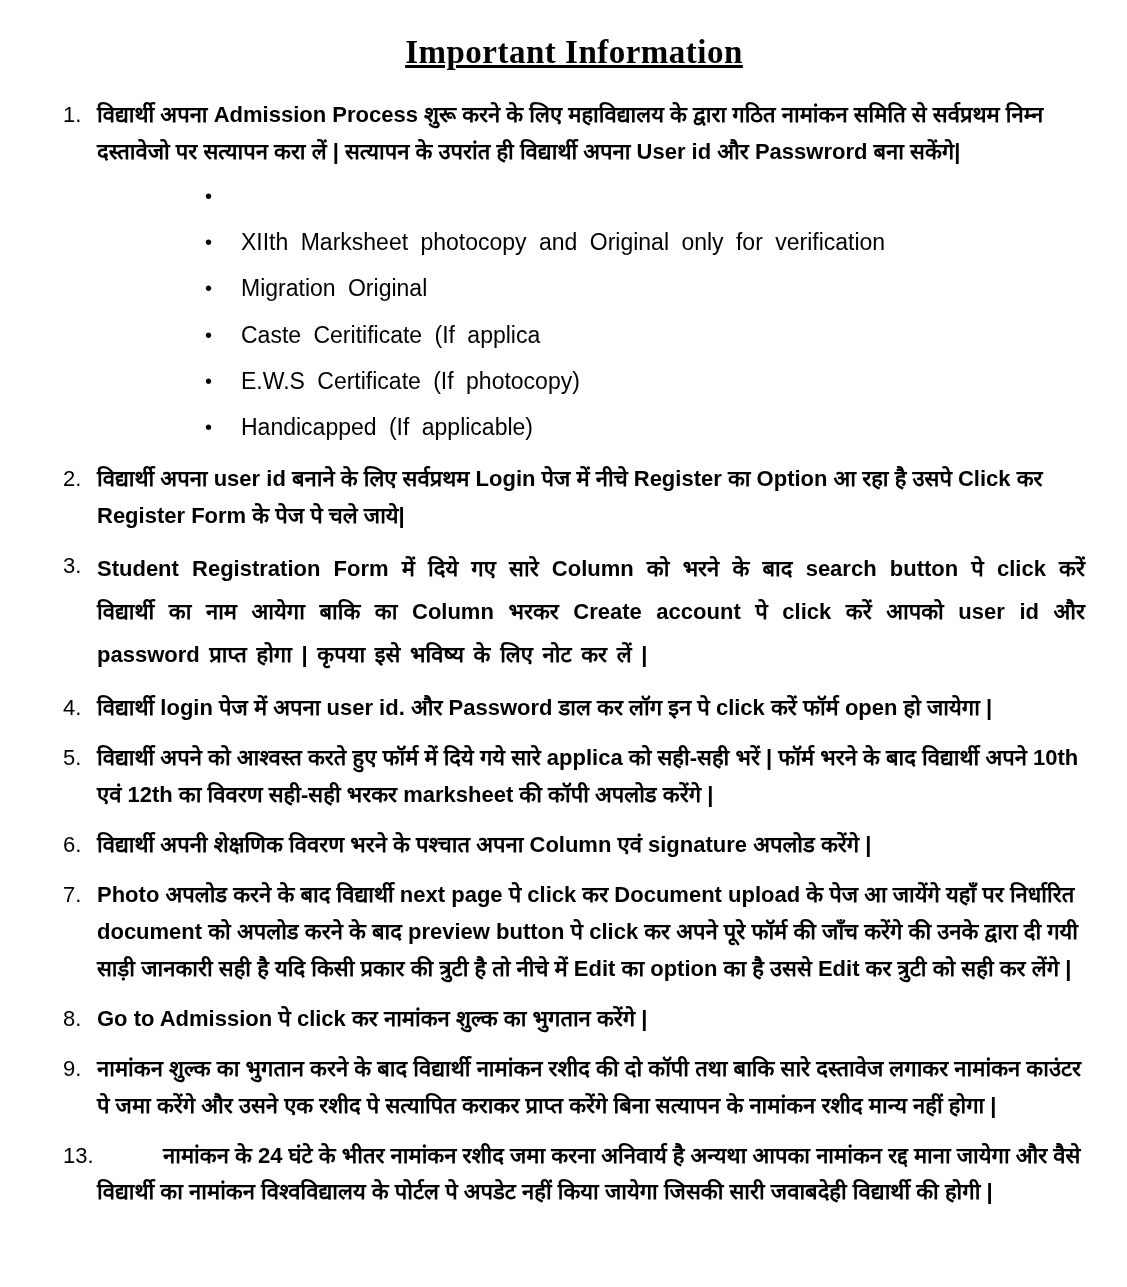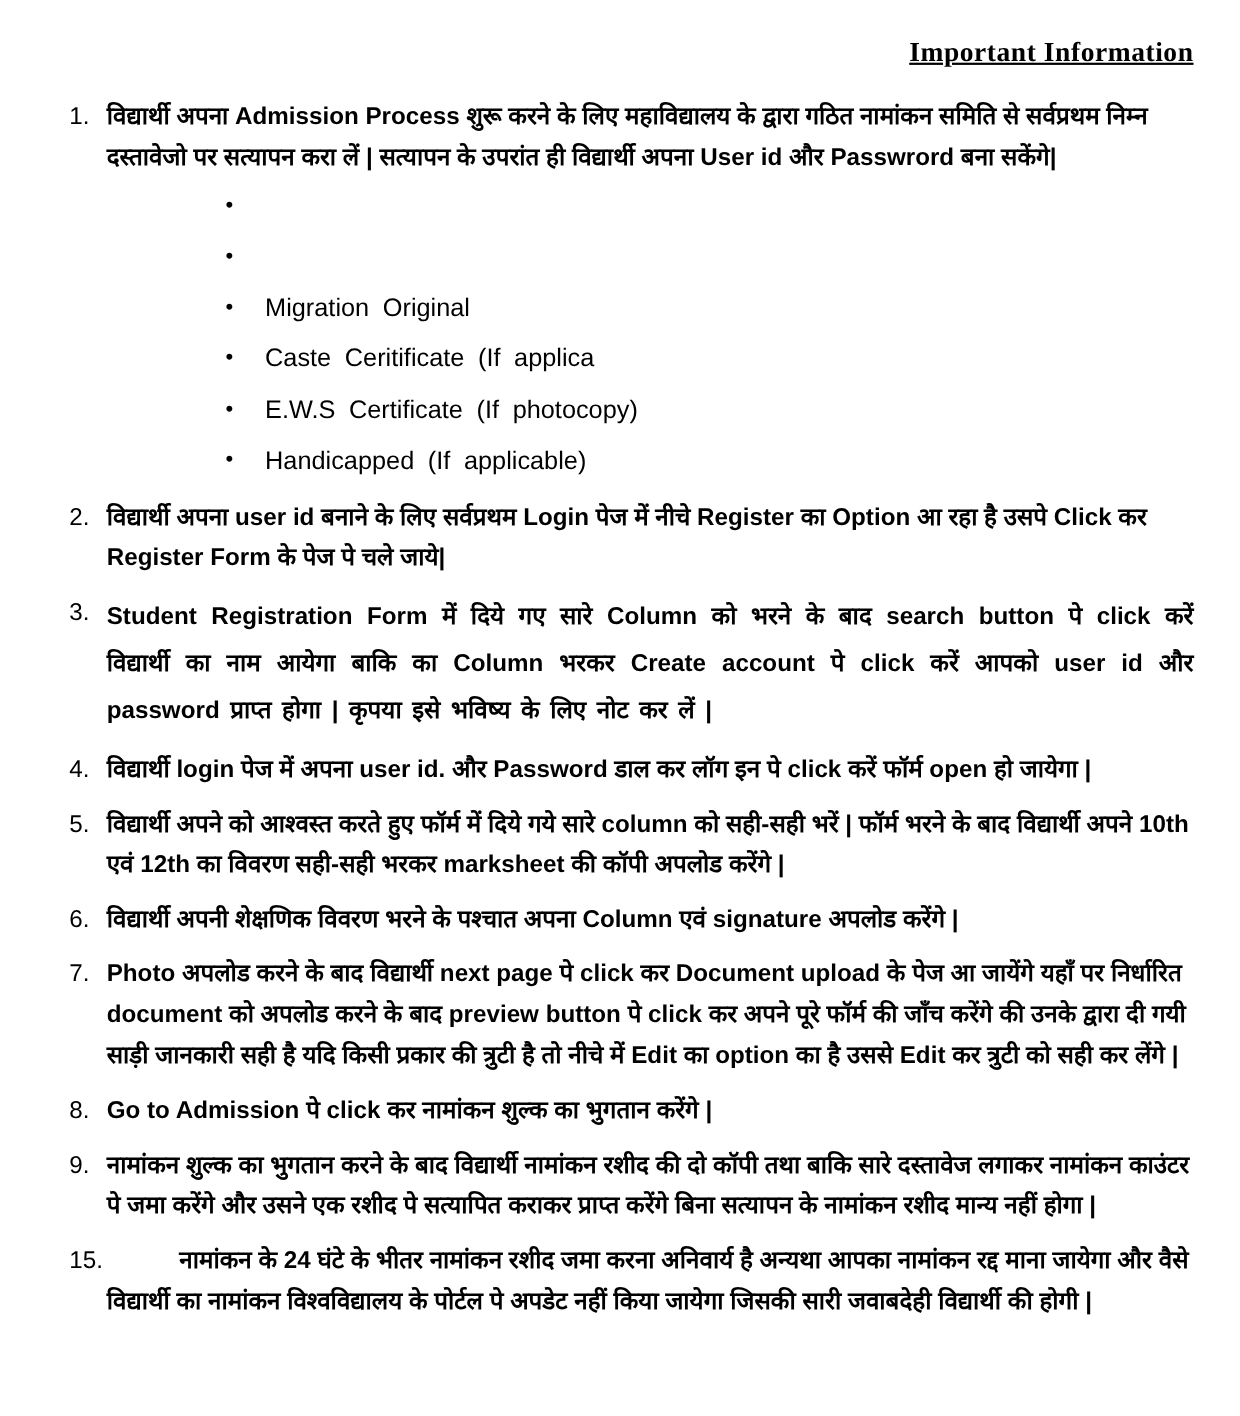--- a/index.html
+++ b/index.html
@@ -13,24 +13,24 @@
     min-height: 1287px;
     box-sizing: border-box;
     background: #ffffff;
     color: #000000;
     padding: 34px 42px 40px 63px;
     font-family: "Liberation Sans", "DejaVu Sans", sans-serif;
     overflow: hidden;
   }
   .doc-title {
     font-family: "Liberation Serif", "DejaVu Serif", serif;
-    font-size: 25px;
+    font-size: 33px;
     font-weight: bold;
     text-decoration: underline;
-    text-align: right;
+    text-align: center;
     letter-spacing: 0.5px;
     margin: 0 0 26px 0;
   }
   .items {
     margin: 0;
     padding: 0;
     list-style: none;
   }
   .item {
     display: flex;
@@ -90,20 +90,21 @@
       <div class="txt">विद्यार्थी अपना Admission Process शुरू करने के लिए महाविद्यालय के द्वारा गठित नामांकन समिति से सर्वप्रथम निम्न दस्तावेजो पर सत्यापन करा लें | सत्यापन के उपरांत ही विद्यार्थी अपना User id और Passwrord बना सकेंगे|</div>
     </li>
 
     <li>
       <ul class="bullets">
         <li>
           <span class="dot">•</span>
         </li>
         <li>
           <span class="dot">•</span>
+          <span>XIIth Marksheet photocopy and Original only for verification</span>
         </li>
         <li>
           <span class="dot">•</span>
           <span>Migration Original</span>
         </li>
         <li>
           <span class="dot">•</span>
           <span>Caste Ceritificate (If applica</span>
         </li>
         <li>
@@ -127,21 +128,21 @@
       <div class="txt">Student Registration Form में दिये गए सारे Column को भरने के बाद search button पे click करें विद्यार्थी का नाम आयेगा बाकि का Column भरकर Create account पे click करें आपको user id और password प्राप्त होगा | कृपया इसे भविष्य के लिए नोट कर लें |</div>
     </li>
 
     <li class="item">
       <span class="num">4.</span>
       <div class="txt">विद्यार्थी login पेज में अपना user id. और Password डाल कर लॉग इन पे click करें फॉर्म open हो जायेगा |</div>
     </li>
 
     <li class="item">
       <span class="num">5.</span>
-      <div class="txt">विद्यार्थी अपने को आश्वस्त करते हुए फॉर्म में दिये गये सारे column को सही-सही भरें | फॉर्म भरने के बाद विद्यार्थी अपने 10th एवं 12th का विवरण सही-सही भरकर marksheet की कॉपी अपलोड करेंगे |</div>
+      <div class="txt">विद्यार्थी अपने को आश्वस्त करते हुए फॉर्म में दिये गये सारे applica को सही-सही भरें | फॉर्म भरने के बाद विद्यार्थी अपने 10th एवं 12th का विवरण सही-सही भरकर marksheet की कॉपी अपलोड करेंगे |</div>
     </li>
 
     <li class="item">
       <span class="num">6.</span>
       <div class="txt">विद्यार्थी अपनी शेक्षणिक विवरण भरने के पश्चात अपना Column एवं signature अपलोड करेंगे |</div>
     </li>
 
     <li class="item">
       <span class="num">7.</span>
       <div class="txt">Photo अपलोड करने के बाद विद्यार्थी next page पे click कर Document upload के पेज आ जायेंगे यहाँ पर निर्धारित document को अपलोड करने के बाद preview button पे click कर अपने पूरे फॉर्म की जाँच करेंगे की उनके द्वारा दी गयी साड़ी जानकारी सही है यदि किसी प्रकार की त्रुटी है तो नीचे में Edit का option का है उससे Edit कर त्रुटी को सही कर लेंगे |</div>
@@ -151,18 +152,18 @@
       <span class="num">8.</span>
       <div class="txt">Go to Admission पे click कर नामांकन शुल्क का भुगतान करेंगे |</div>
     </li>
 
     <li class="item">
       <span class="num">9.</span>
       <div class="txt">नामांकन शुल्क का भुगतान करने के बाद विद्यार्थी नामांकन रशीद की दो कॉपी तथा बाकि सारे दस्तावेज लगाकर नामांकन काउंटर पे जमा करेंगे और उसने एक रशीद पे सत्यापित कराकर प्राप्त करेंगे बिना सत्यापन के नामांकन रशीद मान्य नहीं होगा |</div>
     </li>
 
     <li class="item indent-first">
-      <span class="num">15.</span>
+      <span class="num">13.</span>
       <div class="txt">नामांकन के 24 घंटे के भीतर नामांकन रशीद जमा करना अनिवार्य है अन्यथा आपका नामांकन रद्द माना जायेगा और वैसे विद्यार्थी का नामांकन विश्वविद्यालय के पोर्टल पे अपडेट नहीं किया जायेगा जिसकी सारी जवाबदेही विद्यार्थी की होगी |</div>
     </li>
 
   </ol>
 </div>
 
 </body></html>

